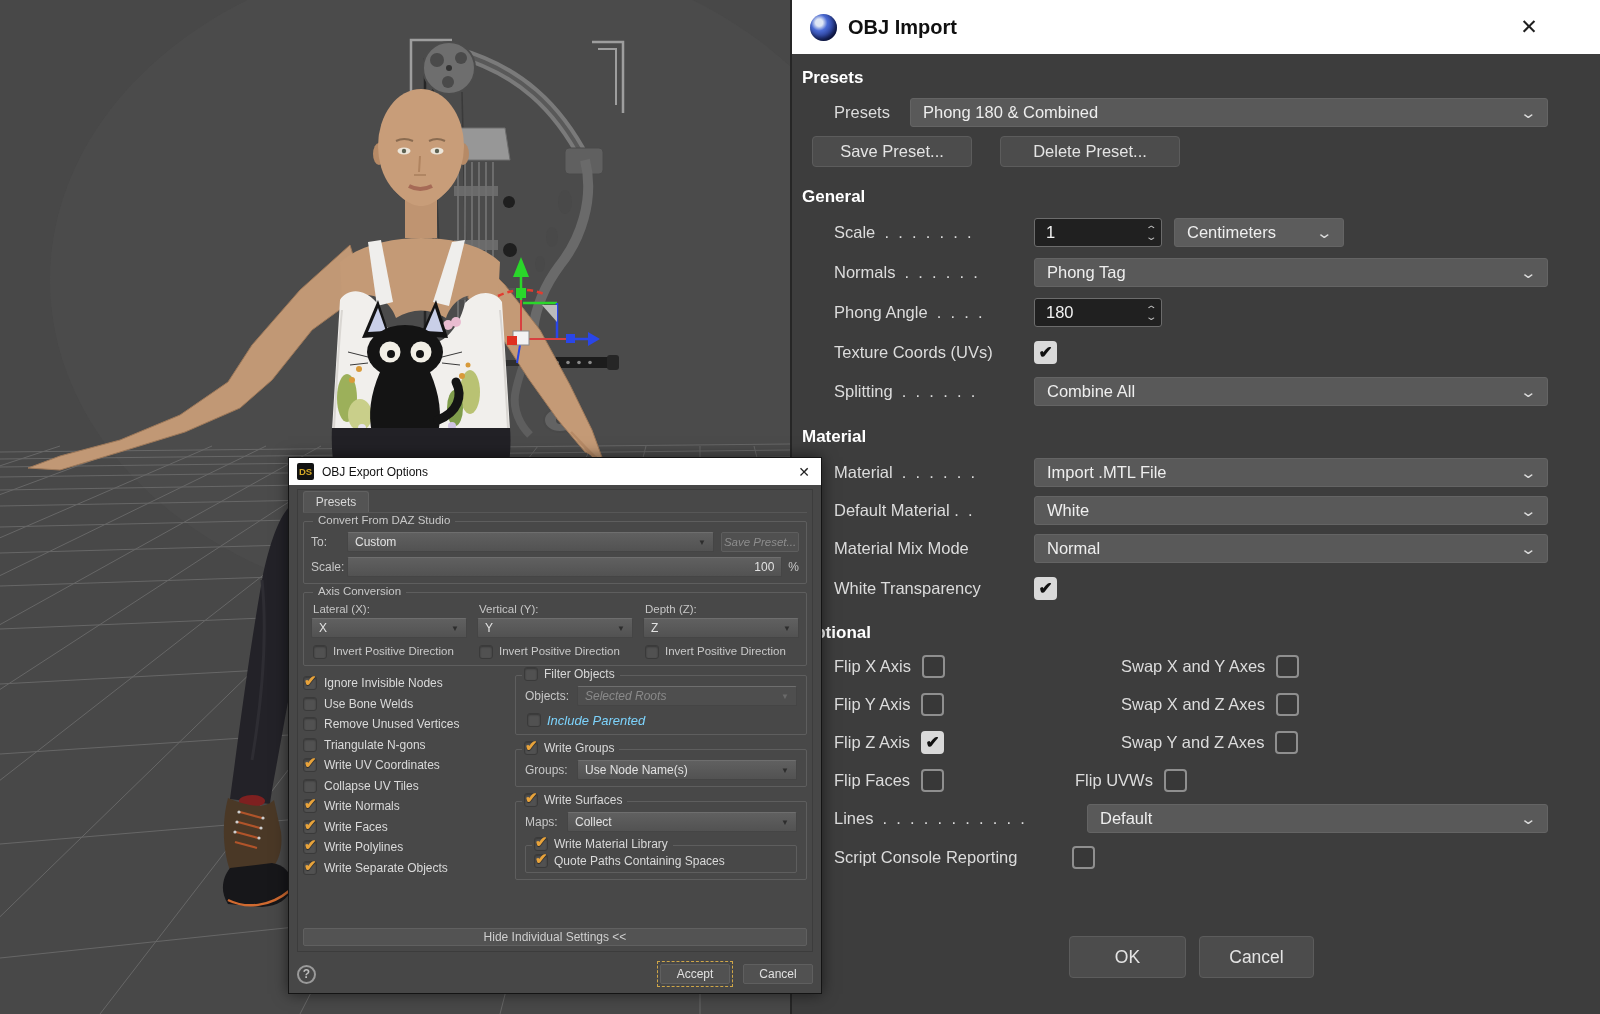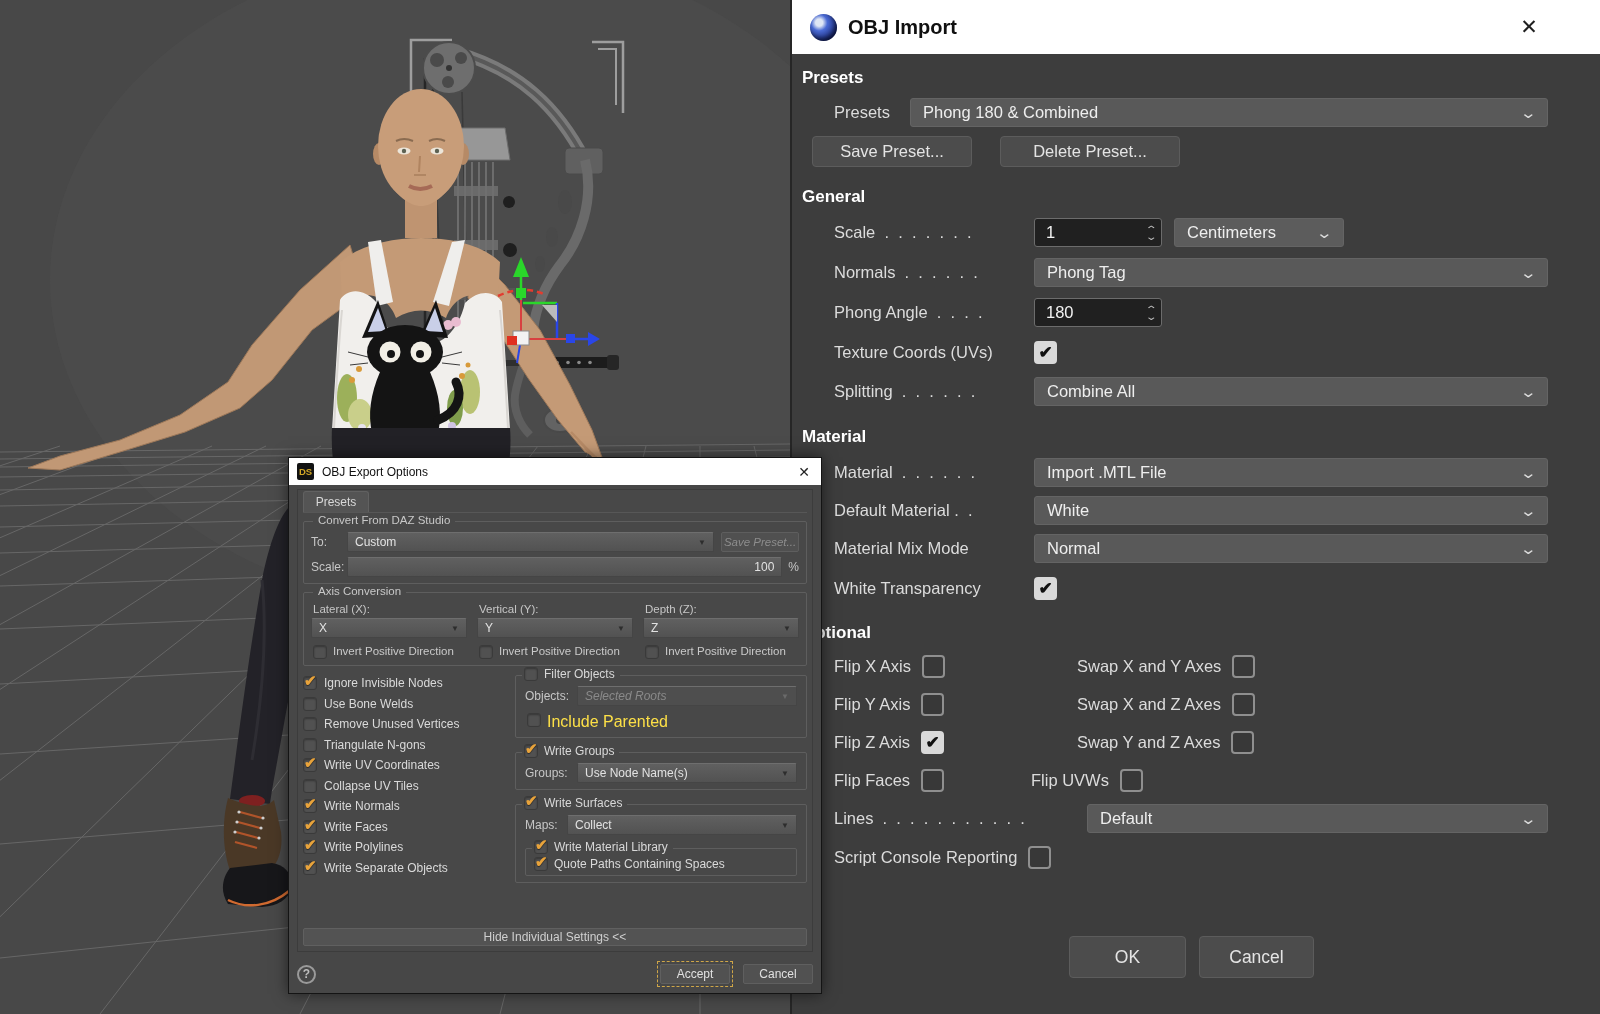--- a/index.html
+++ b/index.html
@@ -34,21 +34,21 @@
           font-size:10px; color:#bdbdbd; }
   .spin span { transform:scaleX(1.5); }
   .icb { width:23px; height:23px; border-radius:4px; flex:none;
          border:2px solid #8f8f8f; background:#383838; }
   .icb.checked { background:#d9d9d9; border-color:#d9d9d9; color:#111;
                  display:flex; align-items:center; justify-content:center;
                  font-size:17px; font-weight:bold; }
   .icb:not(.checked) { color:transparent; }
   .ibtn { height:31px; background:#4c4c4c; border:1px solid #5c5c5c; border-radius:4px;
           display:flex; align-items:center; justify-content:center; font-size:16.5px; color:#e4e4e4; }
-  .flipgrid { display:flex; align-items:center; margin-left:42px; }
+  .flipgrid { display:flex; align-items:center; margin-left:42px;gap:44px; }
   .fcell1 { width:243px; display:flex; align-items:center; }
   .fcell2 { display:flex; align-items:center; }
   .flbl { font-size:16.5px; color:#dcdcdc; margin-right:11px; white-space:pre; }
   .okrow { display:flex; margin-left:258px; margin-top:66px; }
   .okbtn { width:117px; height:42px; font-size:17.5px;margin-left:19px; }
   .cancelbtn { width:115px; height:42px; font-size:17.5px; margin-left:13px; }
 
   
   #exp { position:absolute; left:288px; top:457px; width:534px; height:537px;
          border:1px solid #141414; background:#474747; box-shadow:0 0 14px rgba(0,0,0,.55);
@@ -633,21 +633,21 @@
                 <div class="xcb"></div>
                 <span>Filter Objects</span>
               </div>
               <div class="exrow" style="margin-top:0">
                 <div class="inlbl" style="width:52px">Objects:</div>
                 <div class="dsel disabled" style="flex:1">
                   <span>Selected Roots</span>
                   <span class="tri">▼</span>
                 </div>
               </div>
-              <div class="invrow" style="color:#fde047; font-size:16px">
+              <div class="invrow" style="font-style:italic; color:#7dd3fc; font-size:13px">
                 <div class="xcb"></div>
                 <span>Include Parented</span>
               </div>
             </div>
 
             <div class="hgrp" style="margin-top:14px">
               <div class="hgrp-head">
                 <div class="xcb checked">
                     <span class="mk">✔</span>
                   </div>

